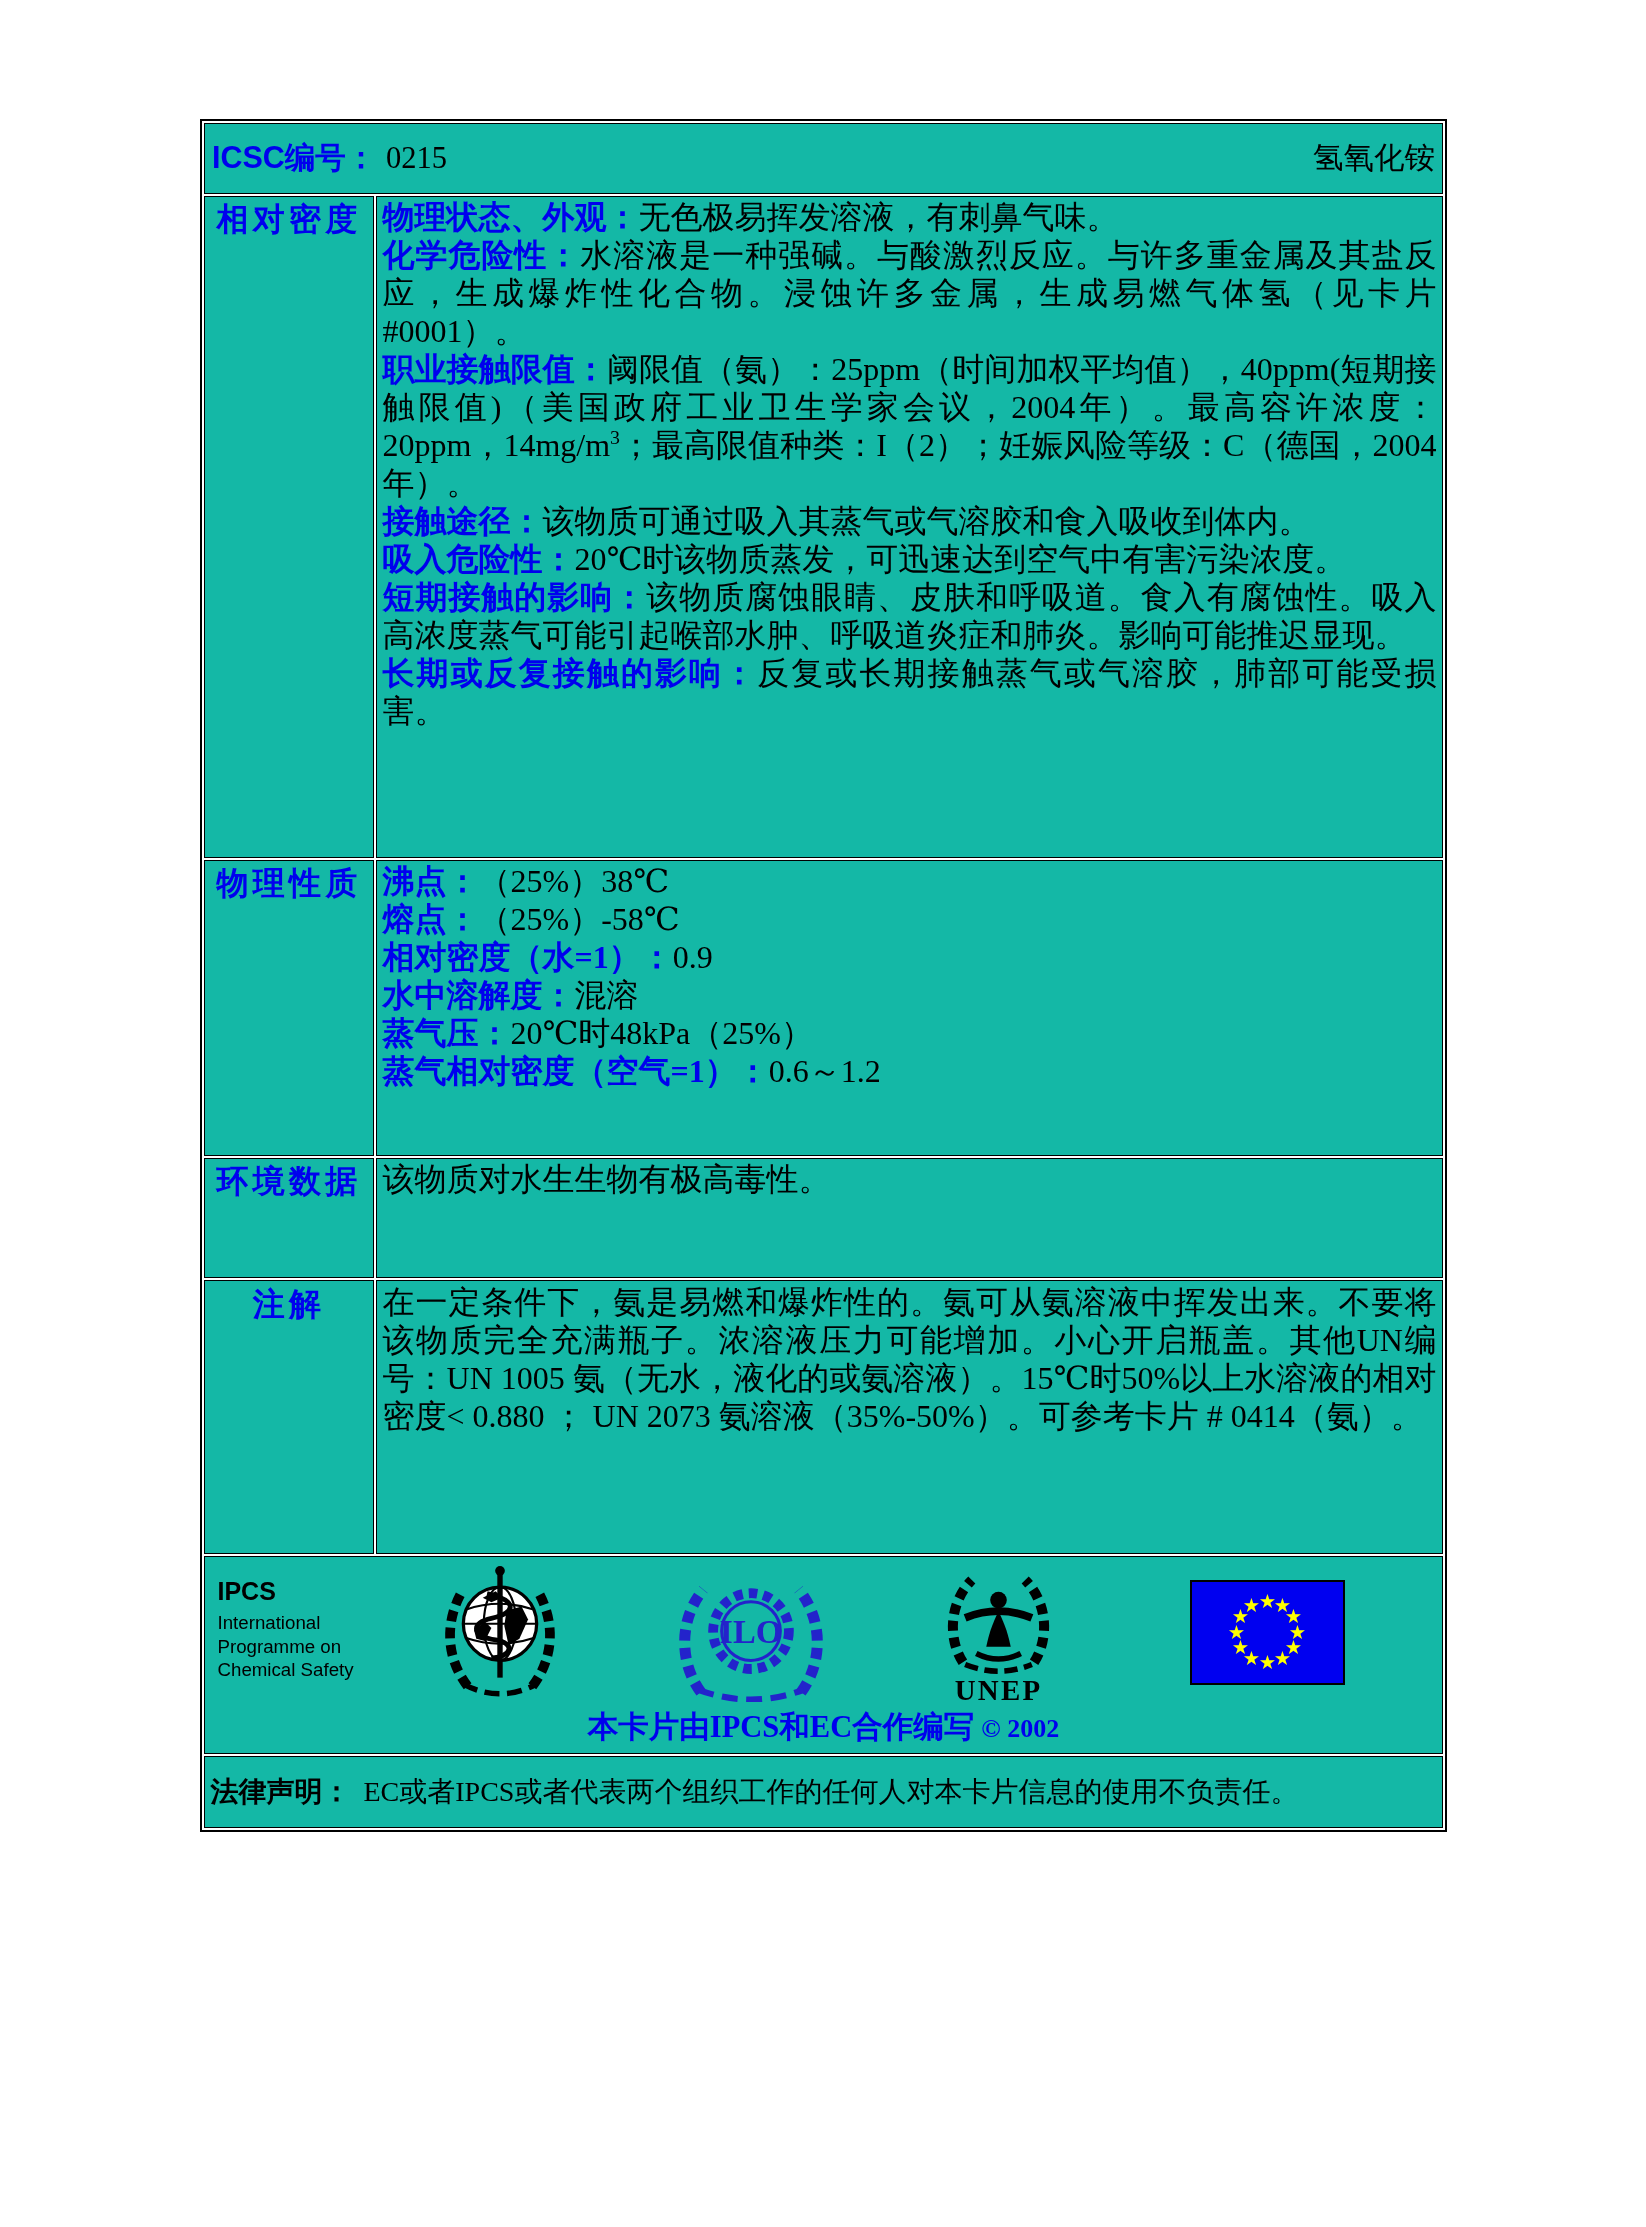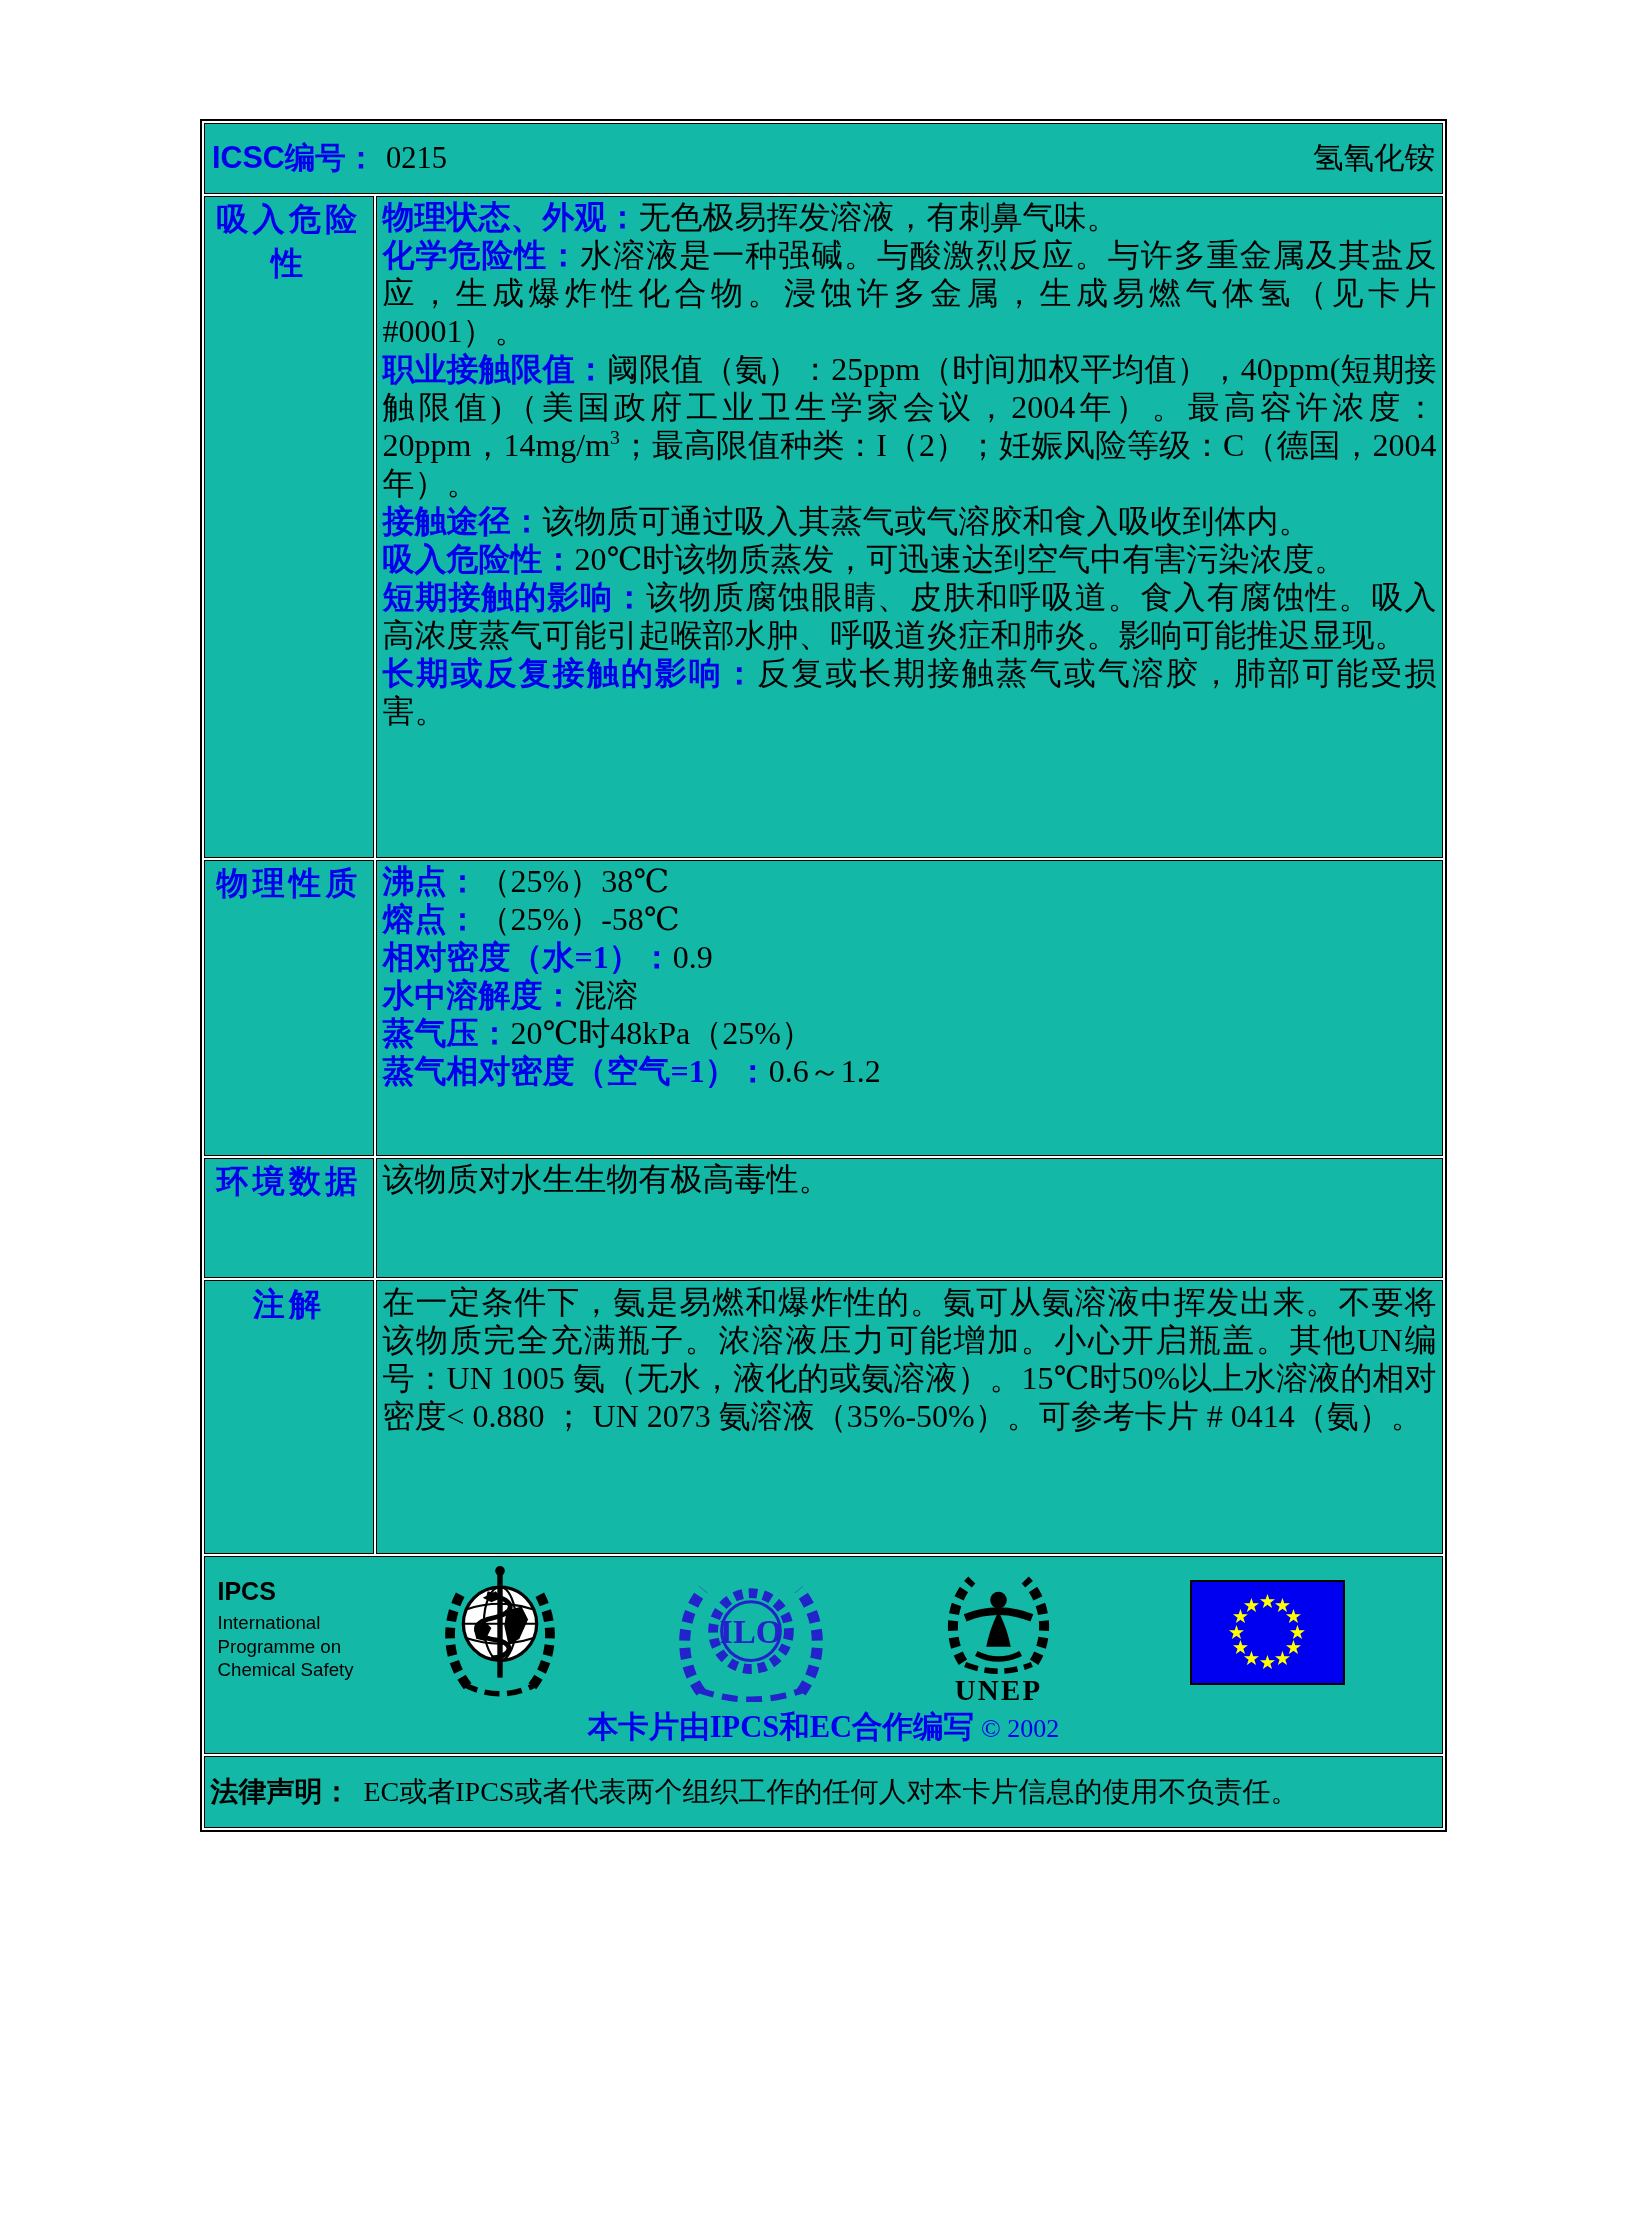--- a/index.html
+++ b/index.html
@@ -65,21 +65,21 @@
   .eu-star {
     position:absolute; transform:translate(-50%,-50%);
     color:#ffff00; font-size:19.4px; line-height:1;
     font-family:"DejaVu Sans",sans-serif;
   }
   .credit-line {
     position:absolute; left:0; top:148px; width:100%; text-align:center;
     color:#0000ee; font-weight:bold; font-size:30.5px;
     font-family:"Liberation Serif","DejaVu Serif",serif;
   }
-  .credit-line .copy { font-size:26px; font-weight:normal; padding-left:7px; }
+  .credit-line .copy { font-size:26px; font-weight:bold; padding-left:7px; }
   
   .legal-flex { display:flex; align-items:center; height:67px; font-size:28px;gap:13px; }
   .legal-flex .legal-label {
     font-weight:bold; color:#000; white-space:nowrap;
     font-family:"Liberation Sans","DejaVu Sans",sans-serif;
   }
   svg text { font-family:"Liberation Serif","DejaVu Serif",serif; }
 </style>
 </head>
 <body>
@@ -97,21 +97,21 @@
         <tr>
       <td colspan="2" style="padding:0 2.8px;">
         <div class="hdr-flex">
           <span class="hdr-left"><span class="blue-label">ICSC编号：</span><span class="hdr-num">0215</span></span>
           <span class="hdr-name">氢氧化铵</span>
         </div>
       </td>
     </tr>
 
     <tr>
-      <td class="rowlabel" style="height:657px;">吸入危险性</td>
+      <td class="rowlabel" style="height:657px;">相对密度</td>
       <td class="content">
         <p><span class="lbl">物理状态、外观：</span><span>无色极易挥发溶液，有刺鼻气味。</span></p>
         <p><span class="lbl">化学危险性：</span><span>水溶液是一种强碱。与酸激烈反应。与许多重金属及其盐反应，生成爆炸性化合物。浸蚀许多金属，生成易燃气体氢（见卡片#0001）。</span></p>
         <p><span class="lbl">职业接触限值：</span><span>阈限值（氨）：25ppm（时间加权平均值），40ppm(短期接触限值)（美国政府工业卫生学家会议，2004年）。最高容许浓度：20ppm，14mg/m</span><sup>3</sup><span>；最高限值种类：I（2）；妊娠风险等级：C（德国，2004年）。</span></p>
         <p><span class="lbl">接触途径：</span><span>该物质可通过吸入其蒸气或气溶胶和食入吸收到体内。</span></p>
         <p><span class="lbl">吸入危险性：</span><span>20℃时该物质蒸发，可迅速达到空气中有害污染浓度。</span></p>
         <p><span class="lbl">短期接触的影响：</span><span>该物质腐蚀眼睛、皮肤和呼吸道。食入有腐蚀性。吸入高浓度蒸气可能引起喉部水肿、呼吸道炎症和肺炎。影响可能推迟显现。</span></p>
         <p><span class="lbl">长期或反复接触的影响：</span><span>反复或长期接触蒸气或气溶胶，肺部可能受损害。</span></p>
       </td>
     </tr>

